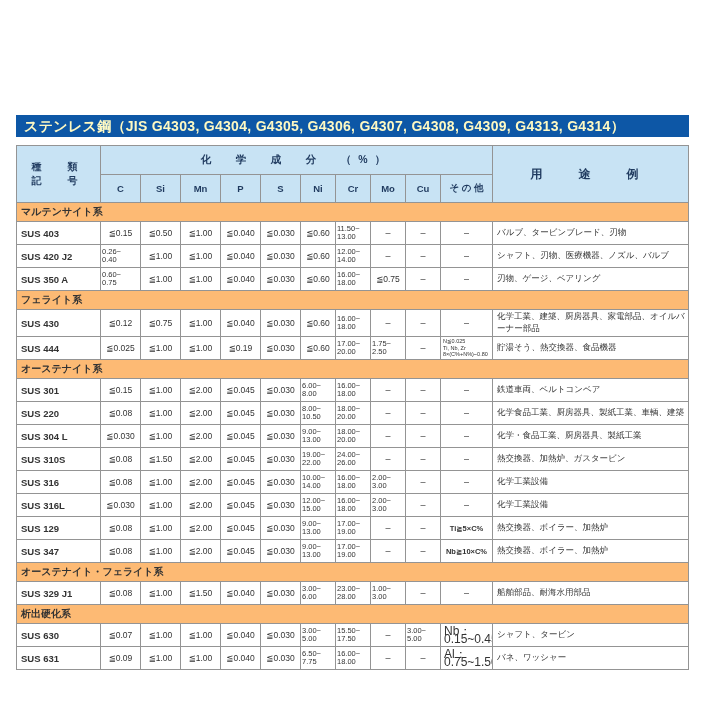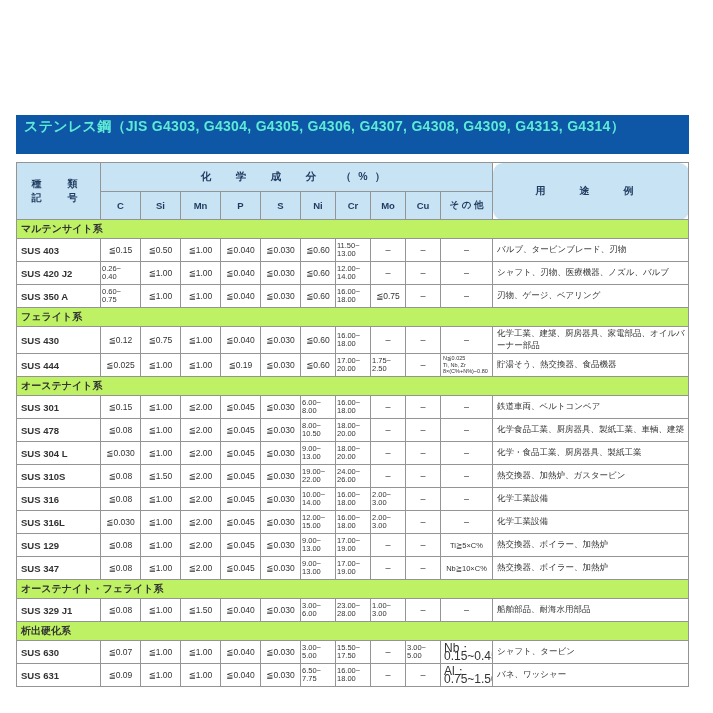--- a/index.html
+++ b/index.html
@@ -1,40 +1,40 @@
 <!DOCTYPE html>
 <html><head>
 <meta charset="utf-8">
 <style>
   html,body { margin:0; padding:0; background:#ffffff; }
   body { width:713px; height:713px; font-family:"Liberation Sans","DejaVu Sans",sans-serif; }
   .canvas { position:relative; width:713px; height:713px; overflow:hidden; background:#fff; }
   .content { position:absolute; left:16px; top:115px; width:673px; }
   .titlebar {
-    background:#0d57a6; color:#5eead4; font-weight:bold; font-size:14px;
-    padding:4px 8px 20px 8px; letter-spacing:0.3px; line-height:15px;
+    background:#0d57a6; color:#fef9c3; font-weight:bold; font-size:14px;
+    padding:4px 8px 3px 8px; letter-spacing:0.3px; line-height:15px;
   }
   table.spec { border-collapse:collapse; table-layout:fixed; width:673px; margin-top:8px; border:1px solid #666; }
   table.spec th, table.spec td { border:1px solid #949494; overflow:hidden; }
   thead th { background:#c8e3f4; color:#1f3a5f; font-weight:bold; padding:2px 0; }
   .codehead { font-size:10px; }
   .codehead div { letter-spacing:8px; text-align:center; line-height:14px; padding-left:0; }
   .chemhead { font-size:10.5px; letter-spacing:7px; height:24px; }
   .elemhead { font-size:9.5px; height:23px; }
-  .usagehead { font-size:10px; letter-spacing:12px;border-radius:10px; }
+  .usagehead { font-size:12px; letter-spacing:12px; }
   tr.section-row td {
-    background:#bef264; color:#333; font-weight:bold; font-size:10px;
+    background:#fdba74; color:#333; font-weight:bold; font-size:10px;
     text-align:left; padding:2px 0 2px 4px; height:12px;margin-left:24px;
   }
   tr.data-row td { height:20px; background:#ffffff; color:#333; }
   td.code { background:#d2eafa; font-size:9.5px; color:#111; text-align:left; padding-left:4px;font-weight:bold; }
   td.val  { text-align:center; font-size:8.5px; }
   td.dash { text-align:center; font-size:9px; color:#555; }
   td.range { text-align:left; font-size:7.5px; line-height:8.5px; padding-right:3px; }
-  td.other-one  { text-align:center; font-size:7.5px; }
+  td.other-one  { text-align:center; font-size:7.5px;font-weight:bold; }
   td.other-two  { text-align:left; font-size:12px; line-height:8.5px; padding-left:3px; }
   td.other-tiny { text-align:left; font-size:5.5px; line-height:6.5px; padding-left:2px; }
   td.usage { text-align:left; font-size:8.5px; padding-left:4px; color:#222;margin-top:8px; }
 </style>
 </head>
 <body>
 
 <div class="canvas">
   <div class="content">
     <div class="titlebar">ステンレス鋼（JIS G4303, G4304, G4305, G4306, G4307, G4308, G4309, G4313, G4314）</div>
@@ -163,21 +163,21 @@
             <td class="val">≦0.045</td>
             <td class="val">≦0.030</td>
             <td class="range">6.00~<br>8.00</td>
             <td class="range">16.00~<br>18.00</td>
             <td class="dash">–</td>
             <td class="dash">–</td>
             <td class="dash">–</td>
             <td class="usage">鉄道車両、ベルトコンベア</td>
           </tr>
           <tr class="data-row">
-            <td class="code">SUS 478</td>
+            <td class="code">SUS 220</td>
             <td class="val">≦0.08</td>
             <td class="val">≦1.00</td>
             <td class="val">≦2.00</td>
             <td class="val">≦0.045</td>
             <td class="val">≦0.030</td>
             <td class="range">8.00~<br>10.50</td>
             <td class="range">18.00~<br>20.00</td>
             <td class="dash">–</td>
             <td class="dash">–</td>
             <td class="dash">–</td>

